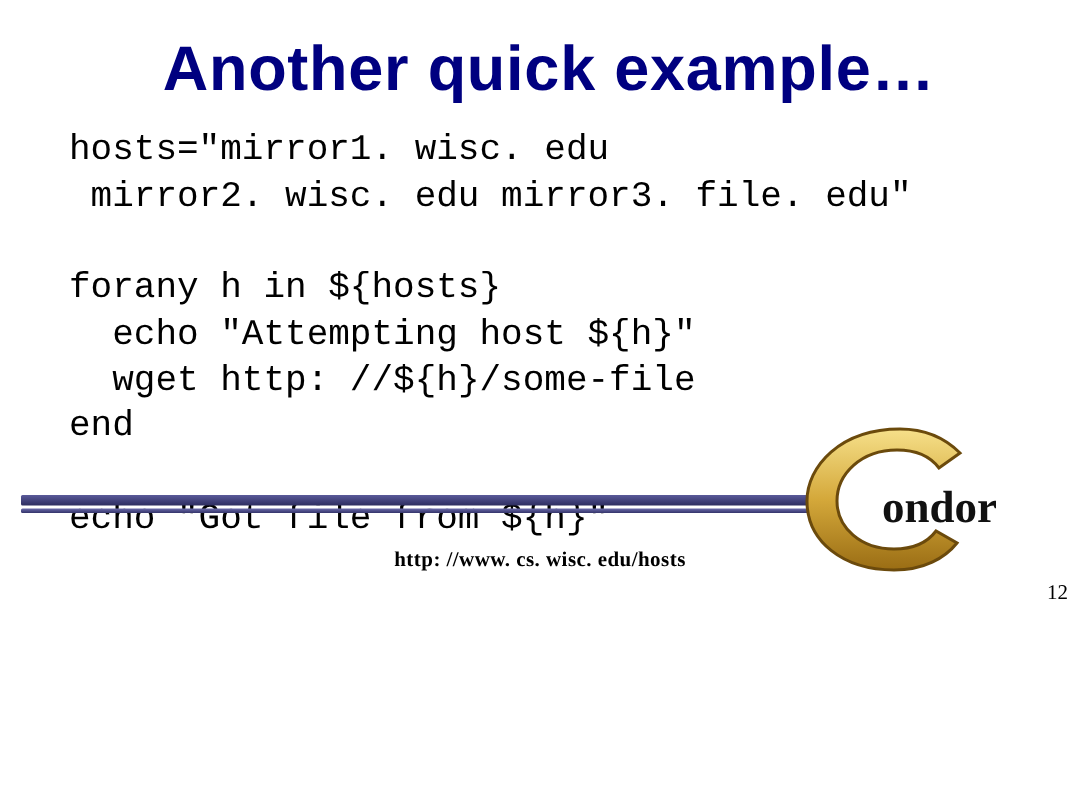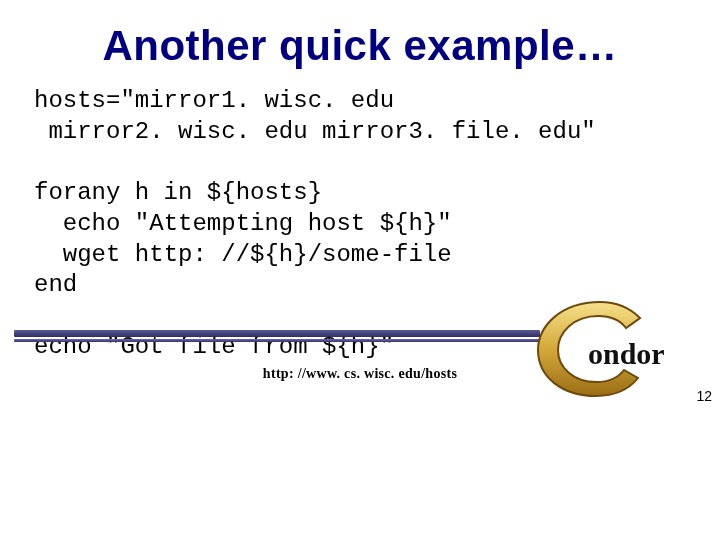--- a/index.html
+++ b/index.html
@@ -10,20 +10,21 @@
     background: #ffffff;
     font-family: "Comic Sans MS", "Comic Sans", cursive, sans-serif;
     position: relative;
     overflow: hidden;
   }
   .slide {
     width: 720px;
     height: 414px;
     position: relative;
     box-sizing: border-box;
+    padding-left: 12px;
   }
   .title {
     color: #000080;
     font-weight: bold;
     font-size: 42px;
     text-align: center;
     padding-top: 22px;
     padding-bottom: 10px;
     letter-spacing: 0.5px;
   }
@@ -45,21 +46,21 @@
     font-family: "Comic Sans MS", cursive;
     font-size: 14px;
     font-weight: bold;
     color: #000000;
     letter-spacing: 0.3px;
   }
   .page-num {
     position: absolute;
     right: 8px;
     bottom: 10px;
-    font-family: Liberation Sans, sans-serif;
+    font-family: Liberation Serif, serif;
     font-size: 14px;
     color: #000000;
     margin-left: 12px;
   }
   .rule-group {
     position: absolute;
     left: 14px;
     right: 180px;
     bottom: 70px;
     height: 14px;
@@ -75,21 +76,21 @@
     position: absolute;
     left: 0; right: 0; top: 9px;
     height: 3px;
     background: linear-gradient(#6a6aaa, #34346a);
     border-radius: 1px;
   }
   
   .logo {
     position: absolute;
     right: 30px;
-    bottom: 12px;
+    bottom: 28px;
     width: 160px;
     height: 110px;
   }
   .logo svg { width: 100%; height: 100%; }
 </style>
 </head>
 <body>
 
 <div class="slide">
 

